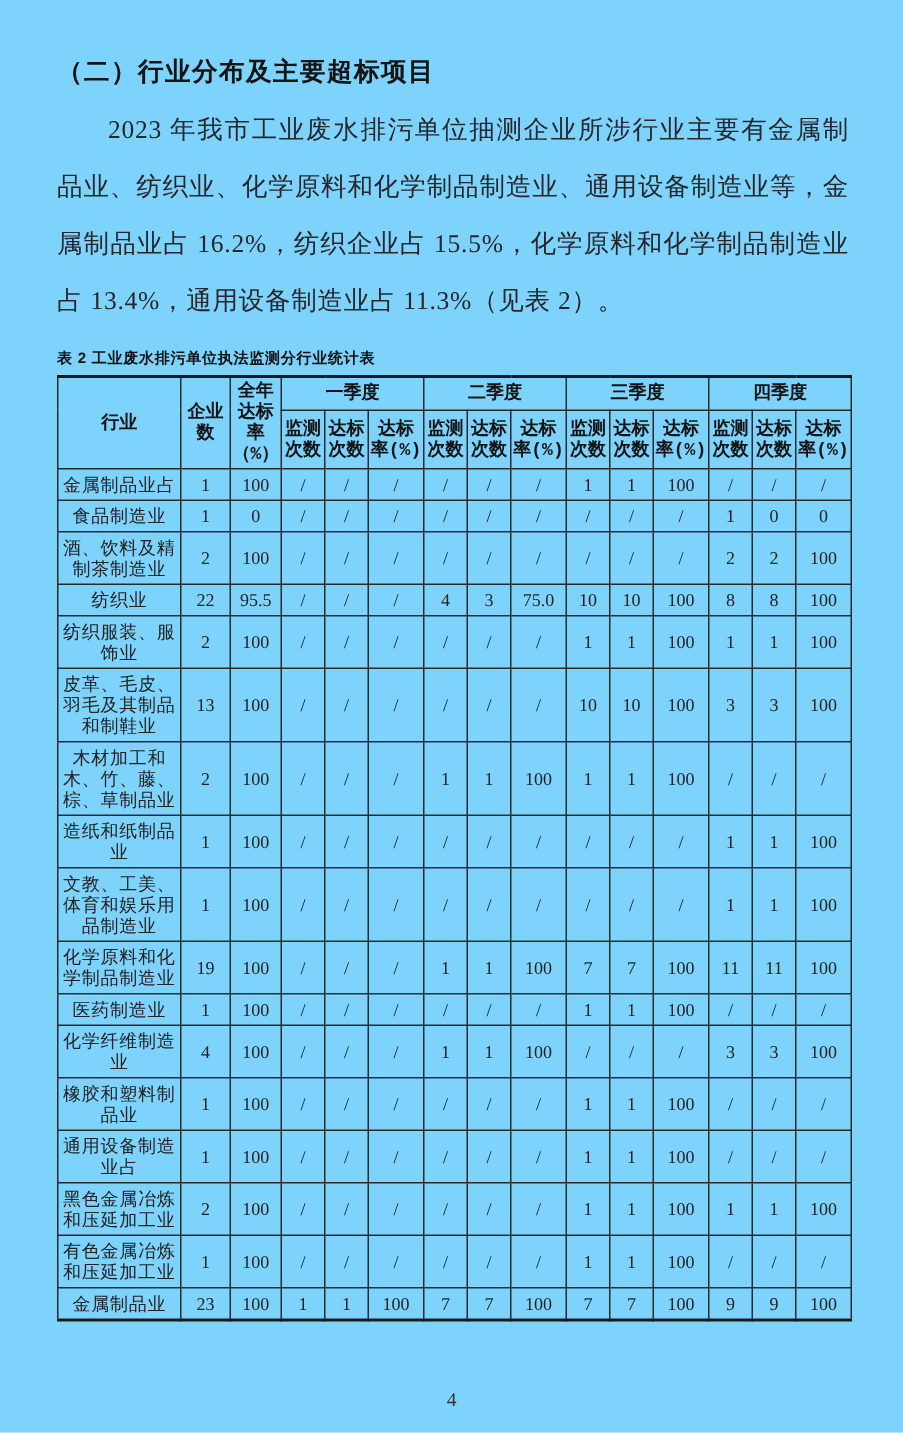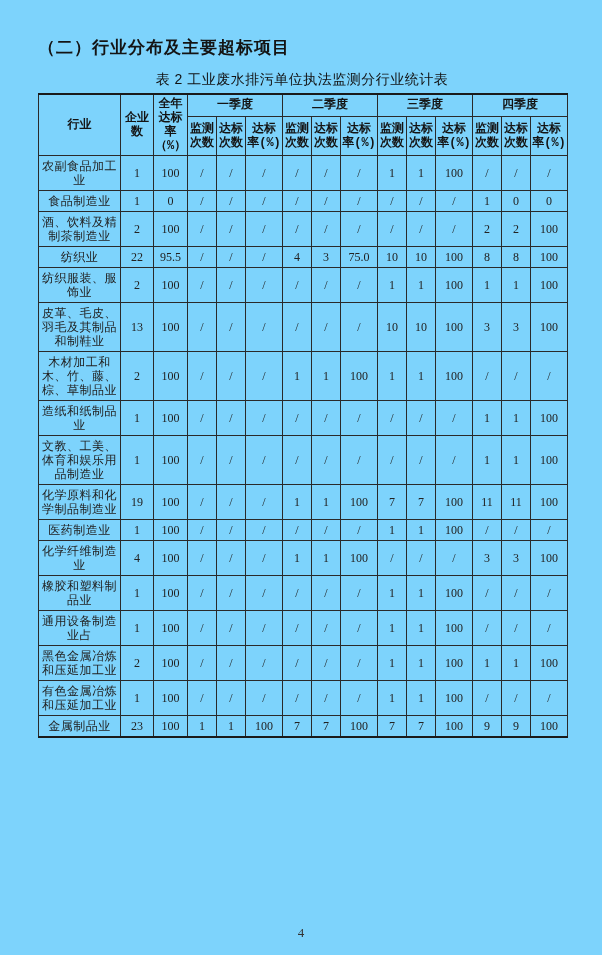--- a/index.html
+++ b/index.html
@@ -30,24 +30,23 @@
     line-height: 38px;
     text-align: justify;
     text-indent: 34px;
     color: #26262b;
     letter-spacing: 0.5px;
   }
   .para + .para { margin-top: 0; }
   .table-title {
     margin-top: 12px;
     margin-bottom: 4px;
-    text-align: center;
     font-family: "Liberation Sans", "DejaVu Sans", sans-serif;
-    font-weight: normal;
-    font-size: 14px;
+    font-weight: bold;
+    font-size: 10px;
     color: #111;
     letter-spacing: 0.5px;
   }
   table.stats {
     width: 530px;
     table-layout: fixed;
     border-collapse: collapse;
     border-top: 2.5px solid #1a1a1a;
     border-bottom: 2.5px solid #1a1a1a;
     font-size: 12px;
@@ -91,20 +90,21 @@
   }
 </style>
 </head>
 <body>
 
 <div class="page">
   <div class="content">
 
     <div class="heading">（二）行业分布及主要超标项目</div>
 
+    <p class="para">2023 年我市工业废水排污单位抽测企业所涉行业主要有金属制品业、纺织业、化学原料和化学制品制造业、通用设备制造业等，金属制品业占 16.2%，纺织企业占 15.5%，化学原料和化学制品制造业占 13.4%，通用设备制造业占 11.3%（见表 2）。</p>
 
     <div class="table-title">表 2 工业废水排污单位执法监测分行业统计表</div>
 
     <table class="stats">
       <colgroup>
         <col style="width:82px">
         <col style="width:33px">
           <col style="width:34px">
         <col style="width:29px">
           <col style="width:29px">
@@ -139,21 +139,21 @@
           <th>监测次数</th>
           <th>达标次数</th>
           <th>达标率(%)</th>
           <th>监测次数</th>
           <th>达标次数</th>
           <th>达标率(%)</th>
         </tr>
       </thead>
       <tbody>
           <tr>
-            <td class="industry-cell">农副食品加工业</td>
+            <td class="industry-cell">金属制品业占</td>
             <td>1</td>
             <td>100</td>
             <td>/</td>
             <td>/</td>
             <td>/</td>
             <td>/</td>
             <td>/</td>
             <td>/</td>
             <td>1</td>
             <td>1</td>

